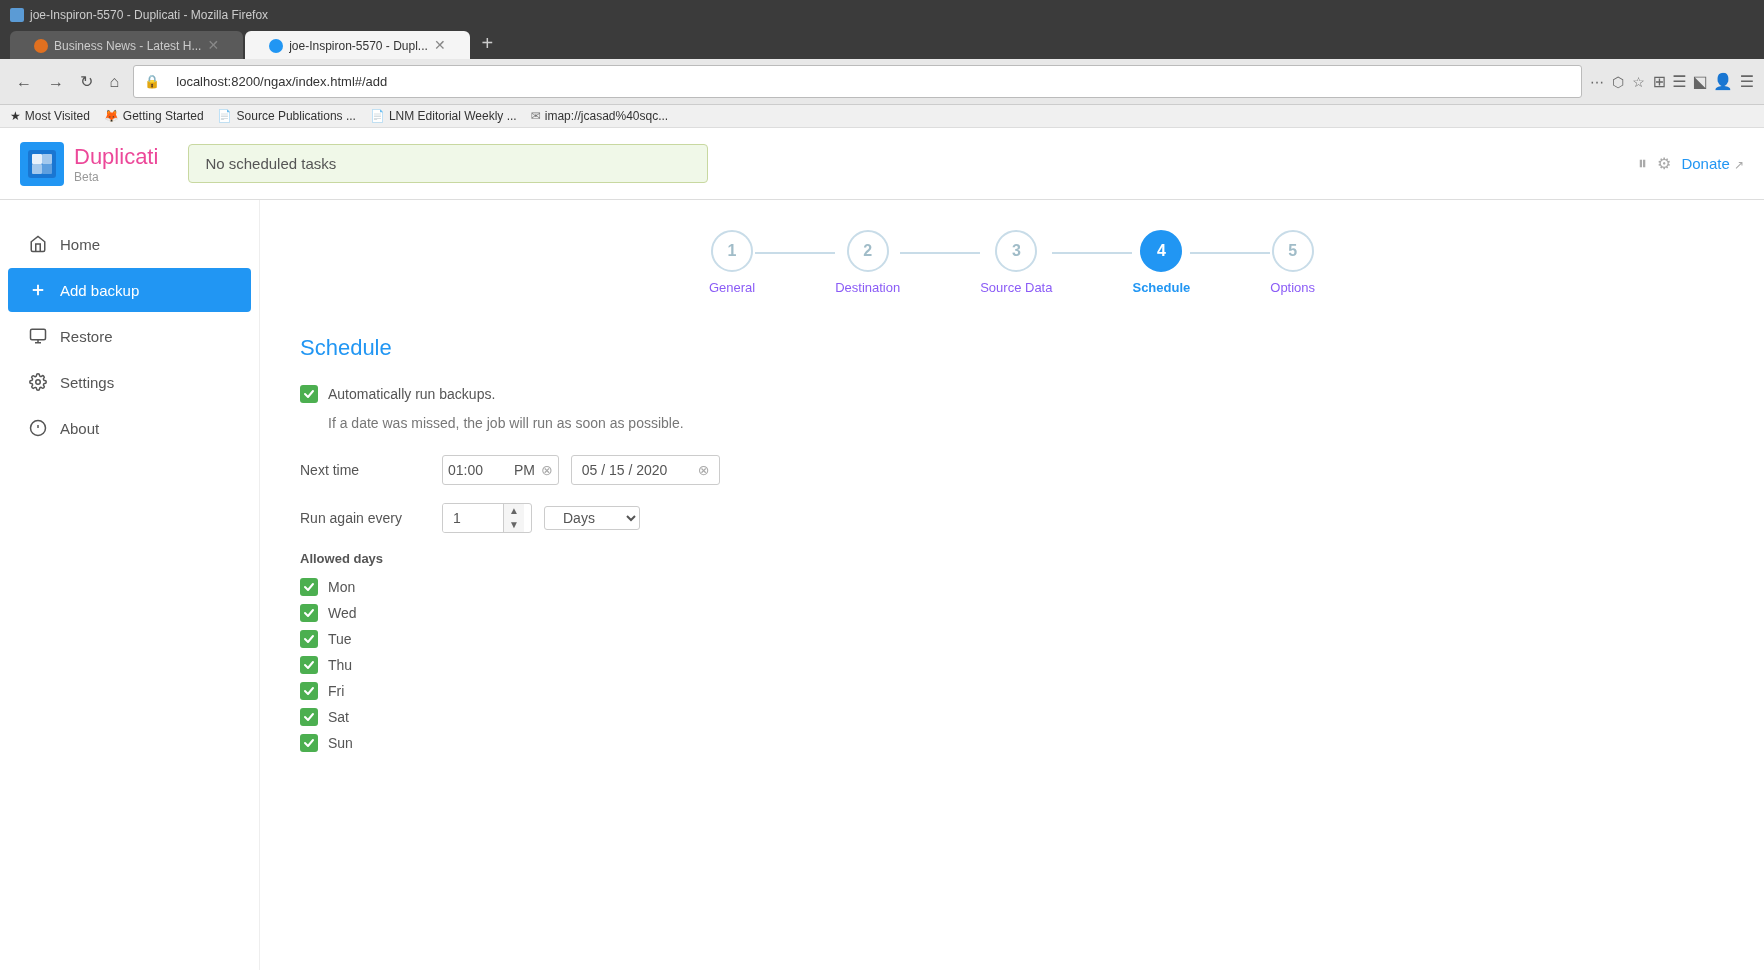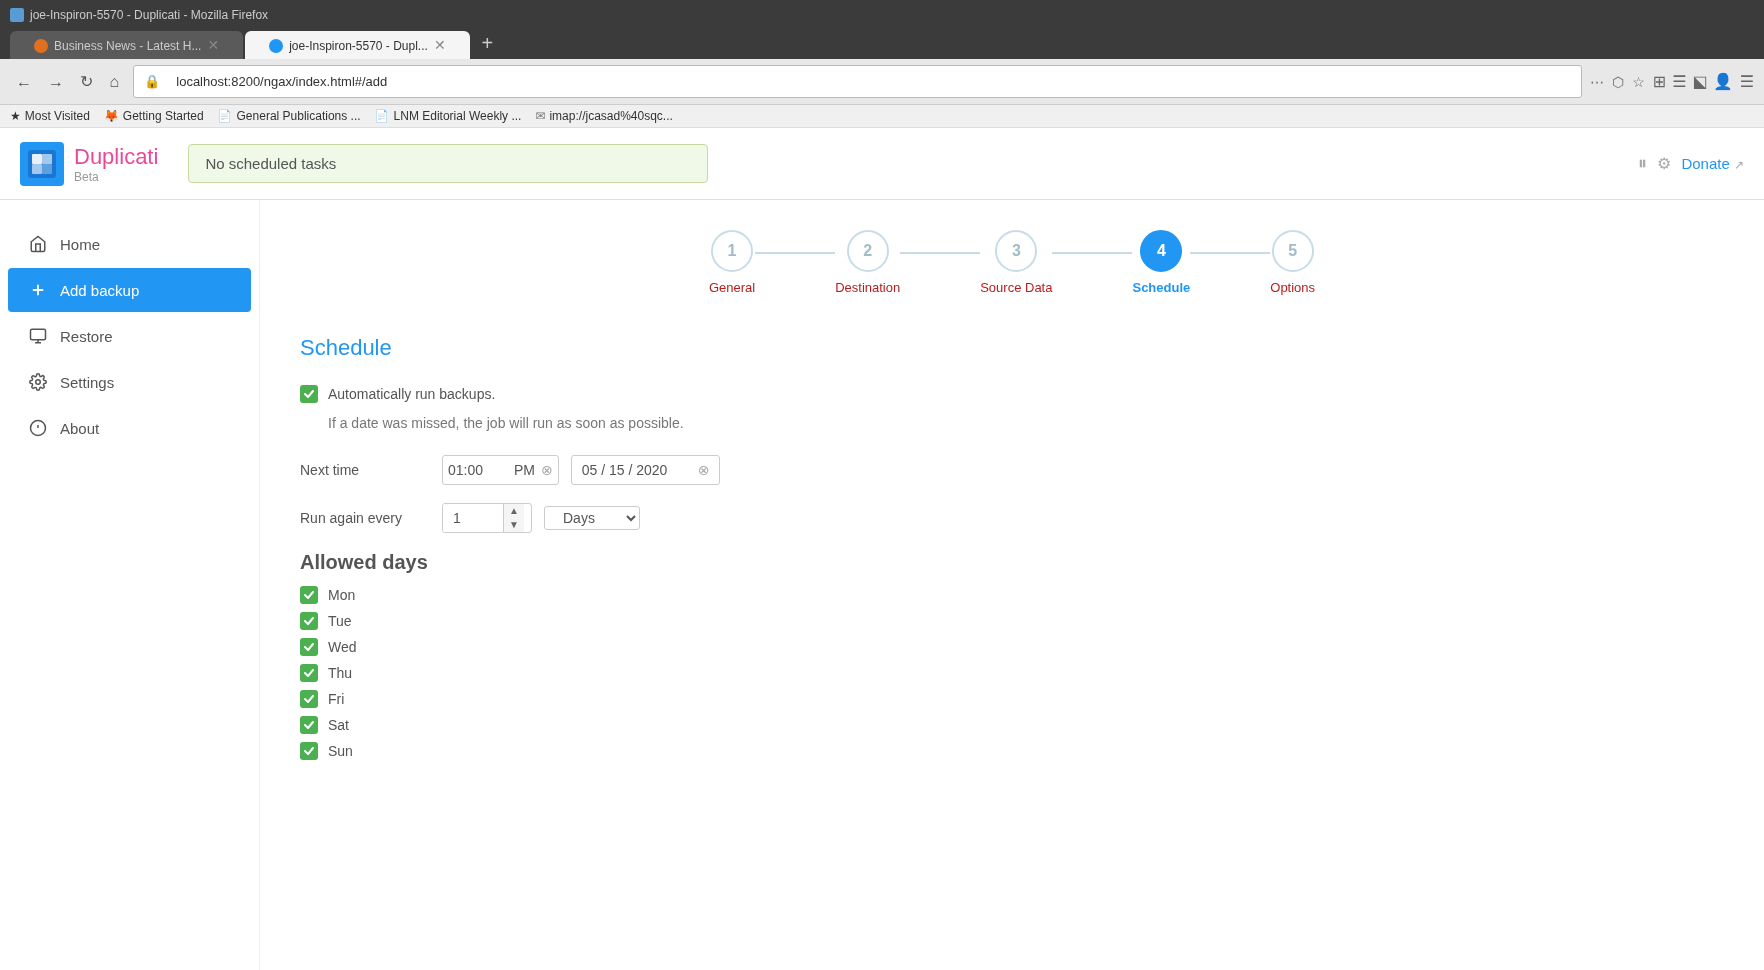--- a/index.html
+++ b/index.html
@@ -56,21 +56,21 @@
     .sidebar-icon { width: 20px; height: 20px; display: flex; align-items: center; justify-content: center; flex-shrink: 0; }
 
     
     .main-content { flex: 1; overflow-y: auto; padding: 30px 40px; background: white; }
 
     
     .wizard-steps { display: flex; align-items: center; justify-content: center; margin-bottom: 40px; gap: 0; }
     .step { display: flex; flex-direction: column; align-items: center; gap: 8px; }
     .step-circle { width: 42px; height: 42px; border-radius: 50%; display: flex; align-items: center; justify-content: center; font-size: 16px; font-weight: bold; border: 2px solid #c8dce8; background: white; color: #a0bcc8; }
     .step-circle.active { background: #2196F3; color: white; border-color: #2196F3; }
-    .step-label { font-size: 13px; color: #b91c1c; }
+    .step-label { font-size: 13px; color: #8b5cf6; }
     .step-label.active { color: #2196F3; font-weight: bold; }
     .step-connector { width: 80px; height: 2px; background: #c8dce8; margin-bottom: 20px; }
 
     
     .schedule-title { font-size: 22px; color: #2196F3; margin-bottom: 24px; font-weight: normal; }
     .auto-run-row { display: flex; align-items: center; gap: 10px; margin-bottom: 12px; }
     .checkbox-green { width: 18px; height: 18px; background: #4CAF50; border-radius: 3px; display: flex; align-items: center; justify-content: center; cursor: pointer; flex-shrink: 0; }
     .checkbox-green svg { width: 12px; height: 12px; }
     .auto-run-label { color: #555; font-size: 14px; }
     .missed-note { color: #777; font-size: 14px; margin-bottom: 24px; margin-left: 28px; }
@@ -80,21 +80,21 @@
     .time-input { border: 1px solid #ccc; border-radius: 3px; padding: 6px 5px; font-size: 14px; color: #555; display: flex; align-items: center; gap: 6px; background: white; }
     .time-input-field { border: none; outline: none; width: 60px; font-size: 14px; color: #555; }
     .input-clear { color: #aaa; cursor: pointer; font-size: 14px; }
     .date-input { border: 1px solid #ccc; border-radius: 3px; padding: 6px 10px; font-size: 14px; color: #555; display: flex; align-items: center; gap: 6px; background: white; }
     .number-input-wrap { border: 1px solid #ccc; border-radius: 3px; background: white; display: flex; align-items: center; overflow: hidden; width: 90px; }
     .number-input { border: none; outline: none; width: 60px; padding: 6px 10px; font-size: 14px; color: #555; }
     .spinner-btns { display: flex; flex-direction: column; border-left: 1px solid #ccc; }
     .spin-btn { background: #f5f5f5; border: none; cursor: pointer; font-size: 10px; padding: 2px 5px; line-height: 1; color: #666; }
     .unit-select { border: 1px solid #ccc; border-radius: 3px; background: white; padding: 2px 14px; font-size: 14px; color: #555; cursor: pointer; }
 
-    .allowed-days-title { font-weight: bold; color: #555; font-size: 20px; margin-bottom: 12px; }
+    .allowed-days-title { font-weight: bold; color: #555; font-size: 13px; margin-bottom: 12px; }
     .day-row { display: flex; align-items: center; gap: 10px; margin-bottom: 8px; }
     .day-label { color: #555; font-size: 14px; }
   </style>
 </head>
 <body>
 
 <div class="browser-chrome">
   <div class="title-bar">
     <div class="favicon"></div>
     <span>joe-Inspiron-5570 - Duplicati - Mozilla Firefox</span>
@@ -143,21 +143,21 @@
   <span class="bookmark-item">
     <span>★</span>
     <span>Most Visited</span>
   </span>
   <span class="bookmark-item">
     <span style="color:#e07020;">🦊</span>
     <span>Getting Started</span>
   </span>
   <span class="bookmark-item">
     <span style="color:#2196F3;">📄</span>
-    <span>General Publications ...</span>
+    <span>Source Publications ...</span>
   </span>
   <span class="bookmark-item">
     <span style="color:#2196F3;">📄</span>
     <span>LNM Editorial Weekly ...</span>
   </span>
   <span class="bookmark-item">
     <span style="color:#777;">✉</span>
     <span>imap://jcasad%40sqc...</span>
   </span>
 </div>
@@ -338,36 +338,36 @@
                 </svg>
             </div>
             <span class="day-label">Mon</span>
           </div>
           <div class="day-row">
             <div class="checkbox-green">
               <svg viewBox="0 0 12 12" fill="none">
                   <polyline points="2,6 5,9 10,3" stroke="white" stroke-width="2" stroke-linecap="round" stroke-linejoin="round"></polyline>
                 </svg>
             </div>
+            <span class="day-label">Wed</span>
+          </div>
+          <div class="day-row">
+            <div class="checkbox-green">
+              <svg viewBox="0 0 12 12" fill="none">
+                  <polyline points="2,6 5,9 10,3" stroke="white" stroke-width="2" stroke-linecap="round" stroke-linejoin="round"></polyline>
+                </svg>
+            </div>
             <span class="day-label">Tue</span>
           </div>
           <div class="day-row">
             <div class="checkbox-green">
               <svg viewBox="0 0 12 12" fill="none">
                   <polyline points="2,6 5,9 10,3" stroke="white" stroke-width="2" stroke-linecap="round" stroke-linejoin="round"></polyline>
                 </svg>
             </div>
-            <span class="day-label">Wed</span>
-          </div>
-          <div class="day-row">
-            <div class="checkbox-green">
-              <svg viewBox="0 0 12 12" fill="none">
-                  <polyline points="2,6 5,9 10,3" stroke="white" stroke-width="2" stroke-linecap="round" stroke-linejoin="round"></polyline>
-                </svg>
-            </div>
             <span class="day-label">Thu</span>
           </div>
           <div class="day-row">
             <div class="checkbox-green">
               <svg viewBox="0 0 12 12" fill="none">
                   <polyline points="2,6 5,9 10,3" stroke="white" stroke-width="2" stroke-linecap="round" stroke-linejoin="round"></polyline>
                 </svg>
             </div>
             <span class="day-label">Fri</span>
           </div>

